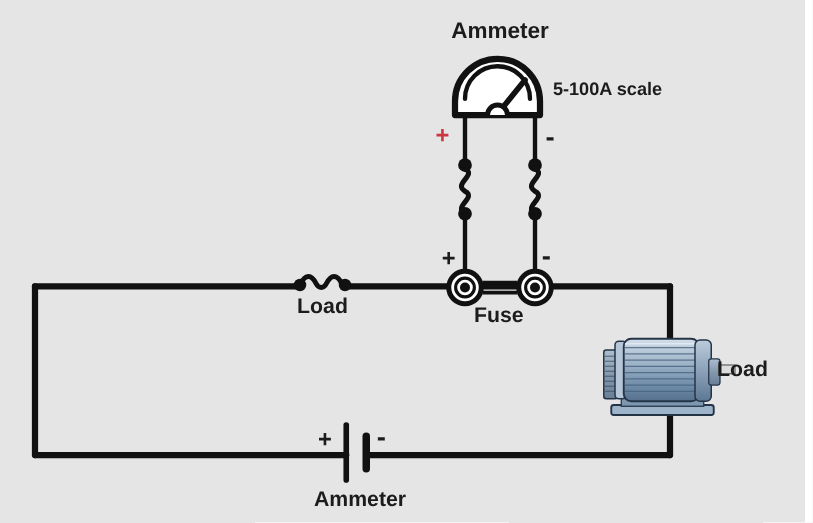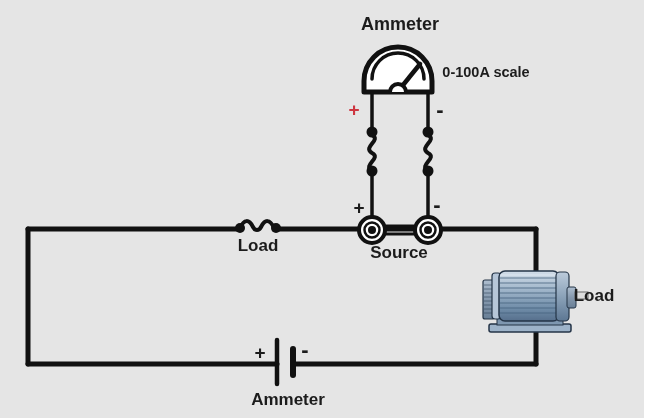--- a/index.html
+++ b/index.html
@@ -122,27 +122,27 @@
           <line x1="500" y1="313" x2="558" y2="313"></line>
       </g>
       <line x1="500" y1="275" x2="558" y2="275" stroke="#e4ecf4" stroke-width="1.2" opacity="0.9"></line>
       <rect x="556" y="272" width="13" height="49" rx="4" fill="url(#mgrad2)" stroke="#243447" stroke-width="1.2"></rect>
       <rect x="567" y="287" width="9" height="21" rx="2" fill="url(#mgrad3)" stroke="#243447" stroke-width="1"></rect>
       <rect x="575" y="292" width="13" height="7" fill="#dcdcdc" stroke="#666666" stroke-width="1"></rect>
     </g>
   </svg>
 
   <div class="lbl t-title" style="left:400px;top:24px;">Ammeter</div>
-  <div class="lbl t-note" style="left:486px;top:72px;">0-100A scale</div>
+  <div class="lbl t-note" style="left:486px;top:72px;">5-100A scale</div>
   <div class="lbl sign red" style="left:354px;top:109px;">+</div>
   <div class="lbl sign-big" style="left:440px;top:110px;">-</div>
 
   <div class="lbl sign" style="left:359px;top:207px;">+</div>
   <div class="lbl sign-big" style="left:437px;top:205px;">-</div>
-  <div class="lbl t-comp" style="left:399px;top:252px;">Source</div>
+  <div class="lbl t-comp" style="left:399px;top:252px;">Fuse</div>
 
   <div class="lbl t-comp" style="left:258px;top:245px;">Load</div>
 
   <div class="lbl sign" style="left:260px;top:352px;">+</div>
   <div class="lbl sign-big" style="left:305px;top:350px;">-</div>
   <div class="lbl t-comp" style="left:288px;top:399px;">Ammeter</div>
 
   <div class="lbl t-comp" style="left:594px;top:295px;">Load</div>
 </div>
 

